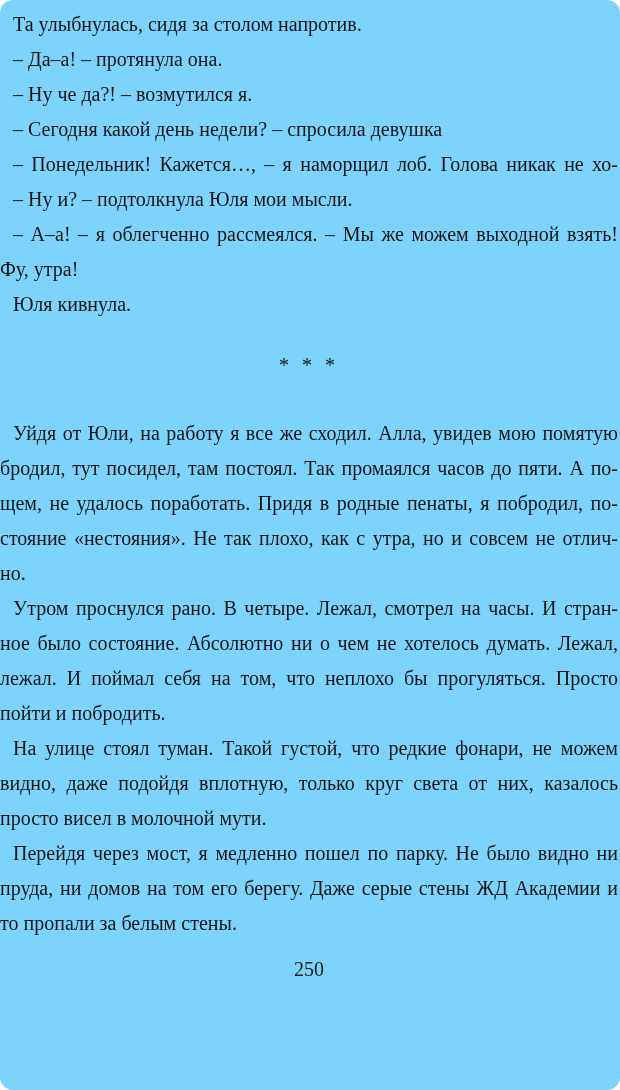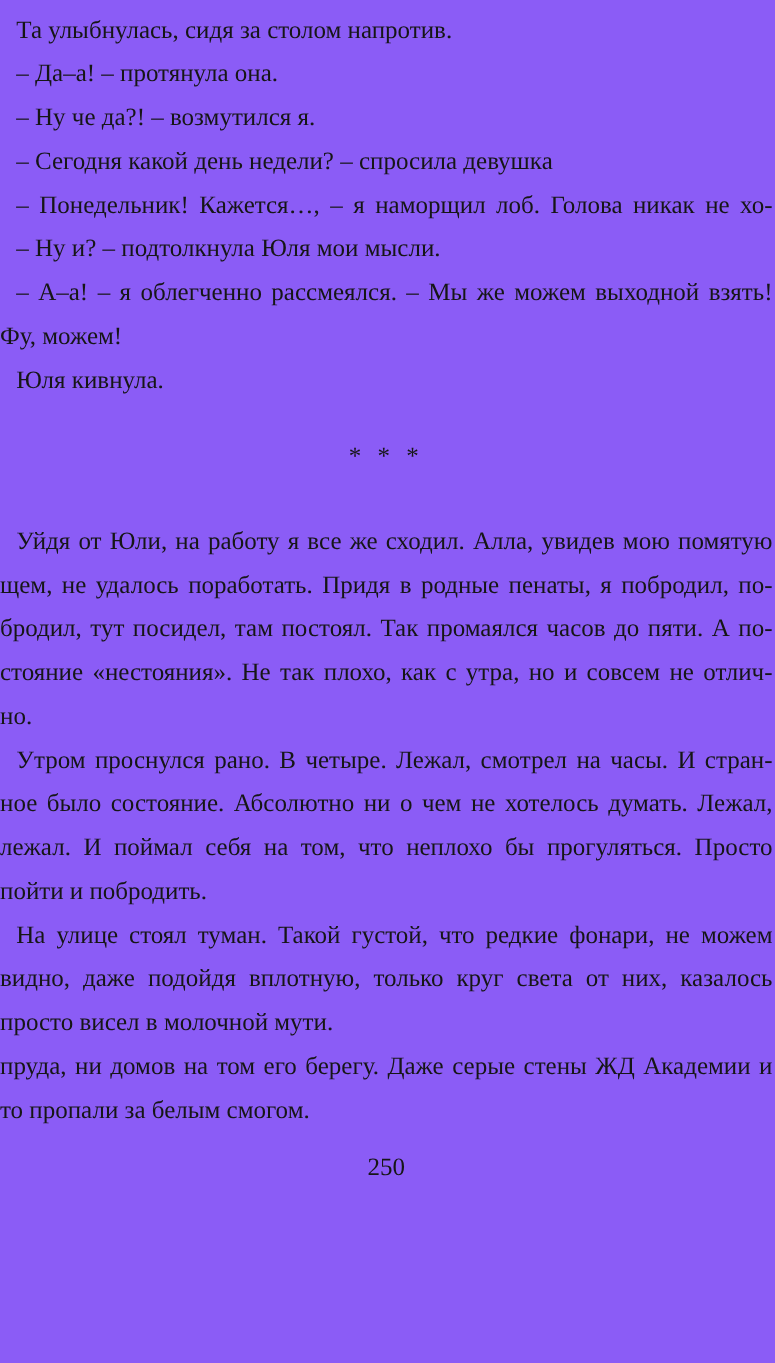--- a/index.html
+++ b/index.html
@@ -6,26 +6,27 @@
     margin: 0;
     padding: 0;
     background: #ffffff;
   }
   .book-page {
     position: relative;
     width: 620px;
     height: 1090px;
     box-sizing: border-box;
     padding: 7px 2px 0 0;
-    background: #8b5cf6;
+    background: #7dd3fc;
     color: #161616;
     font-family: "Liberation Serif", "DejaVu Serif", serif;
     font-size: 20px;
     line-height: 35px;
     overflow: hidden;
+    border-radius: 13px;
   }
   .line {
     white-space: normal;
     text-align: left;
   }
   .line.indent {
     text-indent: 13px;
   }
   .line.just {
     text-align: justify;
@@ -46,34 +47,35 @@
 <body>
 
 <div class="book-page">
   <div class="line indent">Та улыбнулась, сидя за столом напротив.</div>
   <div class="line indent">– Да–а! – протянула она.</div>
   <div class="line indent">– Ну че да?! – возмутился я.</div>
   <div class="line indent">– Сегодня какой день недели? – спросила девушка</div>
   <div class="line indent just">– Понедельник! Кажется…, – я наморщил лоб. Голова никак не хо-</div>
   <div class="line indent">– Ну и? – подтолкнула Юля мои мысли.</div>
   <div class="line indent just">– А–а! – я облегченно рассмеялся. – Мы же можем выходной взять!</div>
-  <div class="line">Фу, можем!</div>
+  <div class="line">Фу, утра!</div>
   <div class="line indent">Юля кивнула.</div>
 
   <div class="separator">* * *</div>
 
   <div class="line indent just">Уйдя от Юли, на работу я все же сходил. Алла, увидев мою помятую</div>
+  <div class="line just">бродил, тут посидел, там постоял. Так промаялся часов до пяти. А по-</div>
   <div class="line just">щем, не удалось поработать. Придя в родные пенаты, я побродил, по-</div>
-  <div class="line just">бродил, тут посидел, там постоял. Так промаялся часов до пяти. А по-</div>
   <div class="line just">стояние «нестояния». Не так плохо, как с утра, но и совсем не отлич-</div>
   <div class="line">но.</div>
   <div class="line indent just">Утром проснулся рано. В четыре. Лежал, смотрел на часы. И стран-</div>
   <div class="line just">ное было состояние. Абсолютно ни о чем не хотелось думать. Лежал,</div>
   <div class="line just">лежал. И поймал себя на том, что неплохо бы прогуляться. Просто</div>
   <div class="line">пойти и побродить.</div>
   <div class="line indent just">На улице стоял туман. Такой густой, что редкие фонари, не можем</div>
   <div class="line just">видно, даже подойдя вплотную, только круг света от них, казалось</div>
   <div class="line">просто висел в молочной мути.</div>
+  <div class="line indent just">Перейдя через мост, я медленно пошел по парку. Не было видно ни</div>
   <div class="line just">пруда, ни домов на том его берегу. Даже серые стены ЖД Академии и</div>
-  <div class="line">то пропали за белым смогом.</div>
+  <div class="line">то пропали за белым стены.</div>
 
   <div class="page-number">250</div>
 </div>
 
 </body></html>

